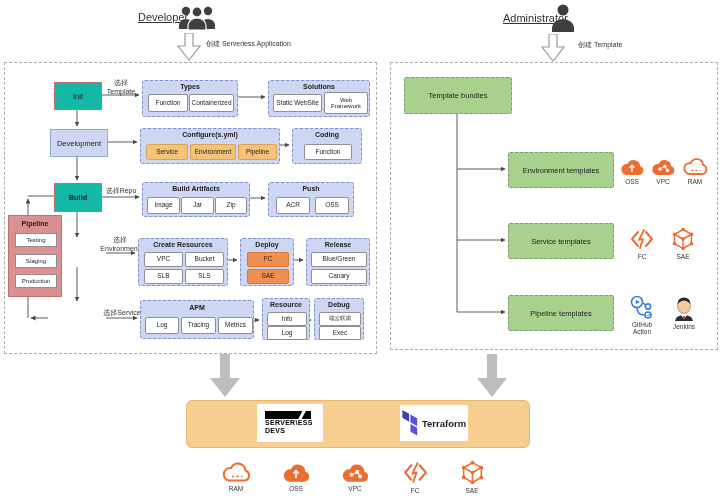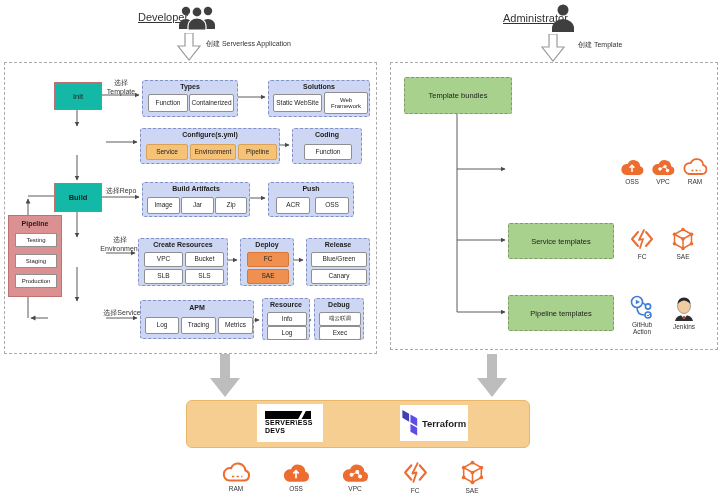--- a/index.html
+++ b/index.html
@@ -111,20 +111,21 @@
       <line x1="34" y1="245" x2="34" y2="250" marker-end="url(#ah)"></line>
       <line x1="34" y1="266" x2="34" y2="270" marker-end="url(#ah)"></line>
       <line x1="457" y1="112" x2="457" y2="312"></line>
       <line x1="457" y1="169" x2="505" y2="169" marker-end="url(#ah)"></line>
       <line x1="457" y1="240" x2="505" y2="240" marker-end="url(#ah)"></line>
       <line x1="457" y1="312" x2="505" y2="312" marker-end="url(#ah)"></line>
     </g>
   </svg>
 
   <div class="abs stage" style="left:54px;top:82px;width:46px;height:26px;">Init</div>
+  <div class="abs stage blue" style="left:50px;top:129px;width:56px;height:26px;">Development</div>
   <div class="abs stage" style="left:54px;top:183px;width:46px;height:27px;font-weight:bold;">Build</div>
 
   <div class="abs lbl" style="left:100px;top:79px;width:42px;">选择 Template</div>
   <div class="abs lbl" style="left:100px;top:187px;width:42px;">选择Repo</div>
   <div class="abs lbl" style="left:97px;top:236px;width:46px;">选择 Environment</div>
   <div class="abs lbl" style="left:100px;top:309px;width:44px;">选择Service</div>
 
   <div class="abs pipebox" style="left:8px;top:215px;width:52px;height:80px;">
     <div class="pipetitle">Pipeline</div>
     <div class="pitem" style="left:6px;top:17px;width:40px;height:12px;">Testing</div>
@@ -195,20 +196,21 @@
     <div class="item" style="left:4px;top:13px;width:38px;height:12px;">Info</div>
     <div class="item" style="left:4px;top:27px;width:38px;height:12px;">Log</div>
   </div>
   <div class="abs group" style="left:314px;top:298px;width:48px;height:40px;">
     <div class="gtitle">Debug</div>
     <div class="item" style="left:4px;top:13px;width:40px;height:12px;font-size:5.5px;">端云联调</div>
     <div class="item" style="left:4px;top:27px;width:40px;height:12px;">Exec</div>
   </div>
 
   <div class="abs green" style="left:404px;top:77px;width:106px;height:35px;">Template bundles</div>
+  <div class="abs green" style="left:508px;top:152px;width:104px;height:34px;">Environment templates</div>
   <div class="abs green" style="left:508px;top:295px;width:104px;height:34px;">Pipeline templates</div>
   <div class="abs green" style="left:508px;top:223px;width:104px;height:34px;">Service templates</div>
 
   <div class="abs iconwrap" style="left:616px;top:156px;width:32px;">
     <svg width="26" height="21" viewBox="0 0 26 21">
       <path d="M7,19 h13 a4.5,4.5 0 0 0 1.2-8.8 A6.5,6.5 0 0 0 8.7,8.1 A4.9,4.9 0 0 0 7,19 z" fill="#ED6C30"></path>
       <g stroke="#fff" stroke-width="1.5" fill="none">
           <path d="M13,16 V9.5"></path>
           <path d="M10.6,11.8 L13,9.3 L15.4,11.8"></path>
         </g>

